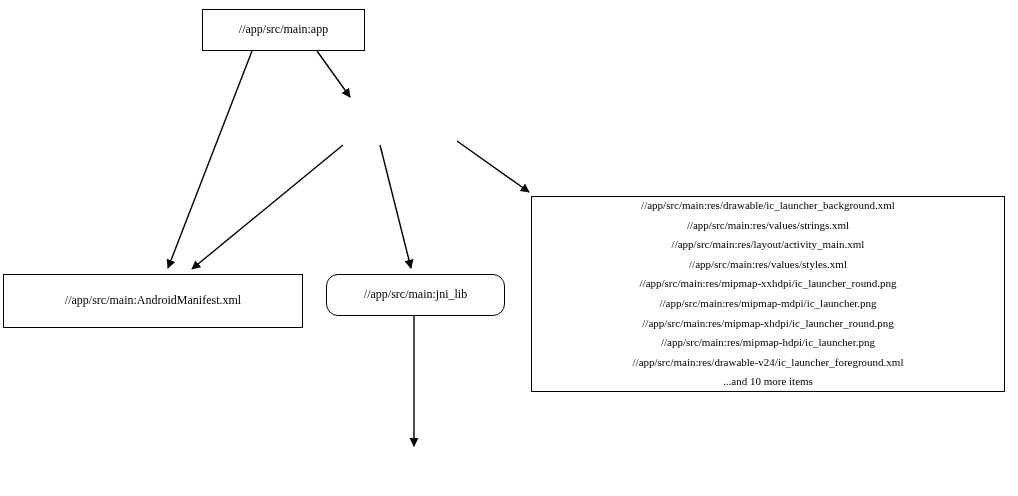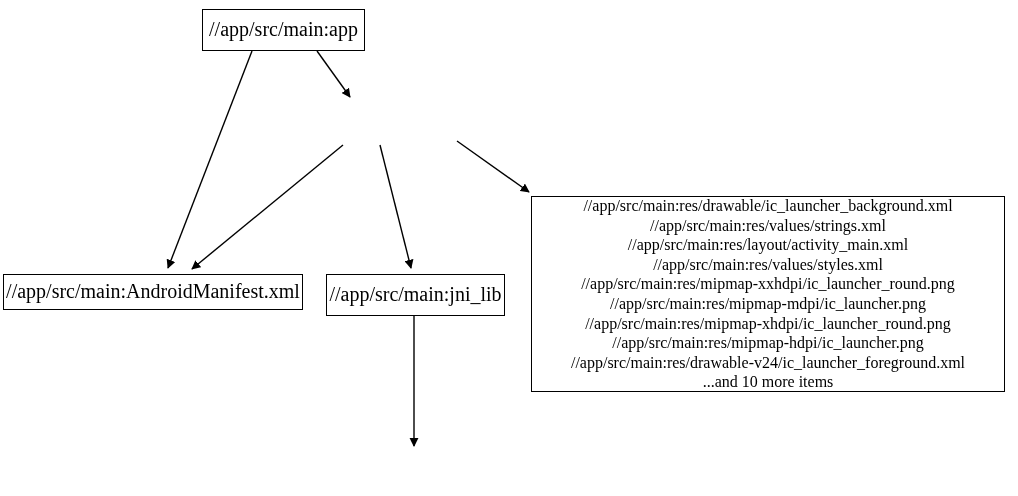--- a/index.html
+++ b/index.html
@@ -20,27 +20,27 @@
   }
   .node {
     position: absolute;
     box-sizing: border-box;
     border: 1px solid #000000;
     background: #ffffff;
     display: flex;
     align-items: center;
     justify-content: center;
     text-align: center;
-    font-size: 20px;
+    font-size: 12px;
     line-height: 19.6px;
     white-space: pre;
     z-index: 2;
   }
   .node.multiline {
-    font-size: 16px;
+    font-size: 11px;
     line-height: 19.6px;
   }
   #edges {
     position: absolute;
     left: 0;
     top: 0;
     width: 1018px;
     height: 496px;
     z-index: 1;
   }
@@ -68,25 +68,25 @@
     <path d="M 457,141 L 529,192" stroke="#000000" stroke-width="1.4" fill="none" marker-end="url(#ah)"></path>
 
     <path d="M 414,316 L 414,446" stroke="#000000" stroke-width="1.4" fill="none" marker-end="url(#ah)"></path>
   </svg>
 
   <div class="node" style="left:202px; top:9px; width:163px; height:42px;">
     <span>//app/src/main:app</span>
   </div>
 
 
-  <div class="node" style="left:3px; top:274px; width:300px; height:36px;">
+  <div class="node" style="left:3px; top:274px; width:300px; height:54px;">
     <span>//app/src/main:AndroidManifest.xml</span>
   </div>
 
-  <div class="node" style="left:326px; top:274px; width:179px; height:42px;">
+  <div class="node" style="left:326px; top:274px; width:179px; height:42px;border-radius:12px;">
     <span>//app/src/main:jni_lib</span>
   </div>
 
 
   <div class="node multiline" style="left:531px; top:196px; width:474px; height:196px;">
     <span>//app/src/main:res/drawable/ic_launcher_background.xml
 //app/src/main:res/values/strings.xml
 //app/src/main:res/layout/activity_main.xml
 //app/src/main:res/values/styles.xml
 //app/src/main:res/mipmap-xxhdpi/ic_launcher_round.png

